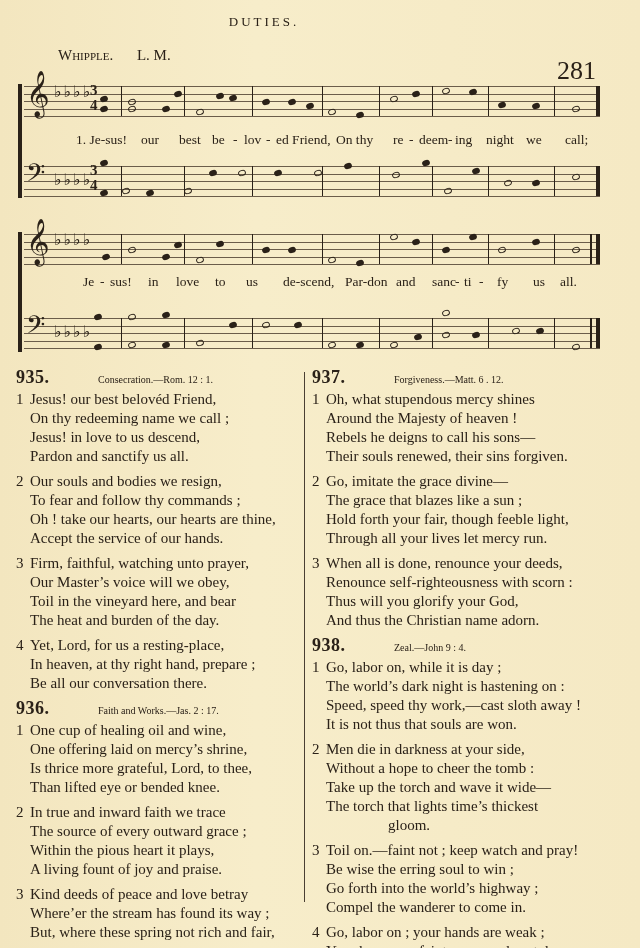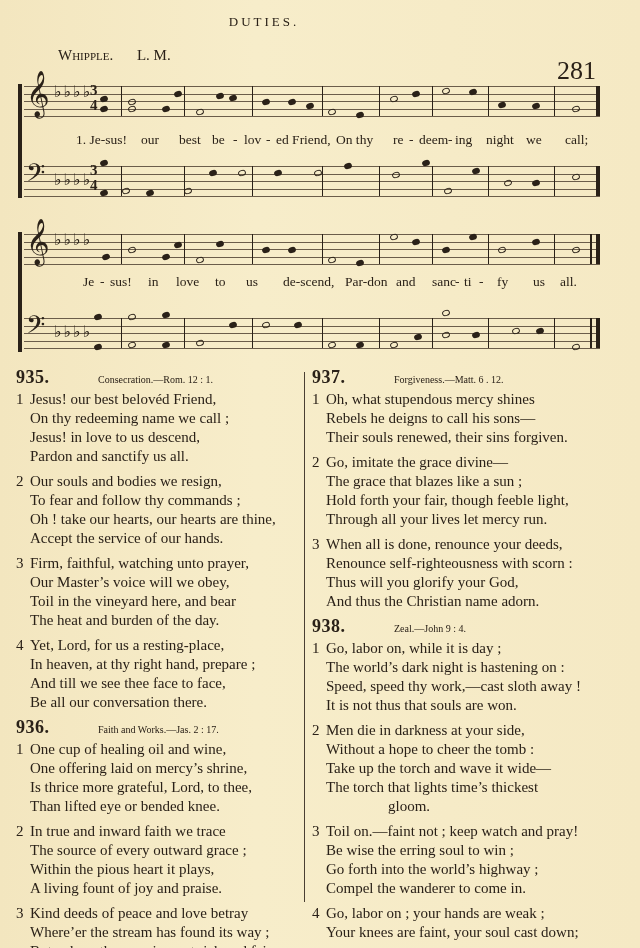--- a/index.html
+++ b/index.html
@@ -299,21 +299,20 @@
             <span class="line-text">Our Master’s voice will we obey,</span>
             <span class="line-text">Toil in the vineyard here, and bear</span>
             <span class="line-text">The heat and burden of the day.</span>
           </div>
         </div>
       <div class="stanza">
           <span class="stanza-num">4</span>
           <div class="stanza-lines">
             <span class="line-text">Yet, Lord, for us a resting-place,</span>
             <span class="line-text">In heaven, at thy right hand, prepare ;</span>
-            <span class="line-text">And till we see thee face to face,</span>
             <span class="line-text">Be all our conversation there.</span>
           </div>
         </div>
     </div>
     <div class="hymn">
       <div class="hymn-header">
         <span class="hymn-number">936.</span>
         <span class="hymn-topic">Faith and Works.—Jas. 2 : 17.</span>
       </div>
       <div class="stanza">
@@ -348,20 +347,21 @@
   <div class="col col-right">
     <div class="hymn">
       <div class="hymn-header">
         <span class="hymn-number">937.</span>
         <span class="hymn-topic">Forgiveness.—Matt. 6 . 12.</span>
       </div>
       <div class="stanza">
           <span class="stanza-num">1</span>
           <div class="stanza-lines">
             <span class="line-text">Oh, what stupendous mercy shines</span>
+            <span class="line-text">Around the Majesty of heaven !</span>
             <span class="line-text">Rebels he deigns to call his sons—</span>
             <span class="line-text">Their souls renewed, their sins forgiven.</span>
           </div>
         </div>
       <div class="stanza">
           <span class="stanza-num">2</span>
           <div class="stanza-lines">
             <span class="line-text">Go, imitate the grace divine—</span>
             <span class="line-text">The grace that blazes like a sun ;</span>
             <span class="line-text">Hold forth your fair, though feeble light,</span>

